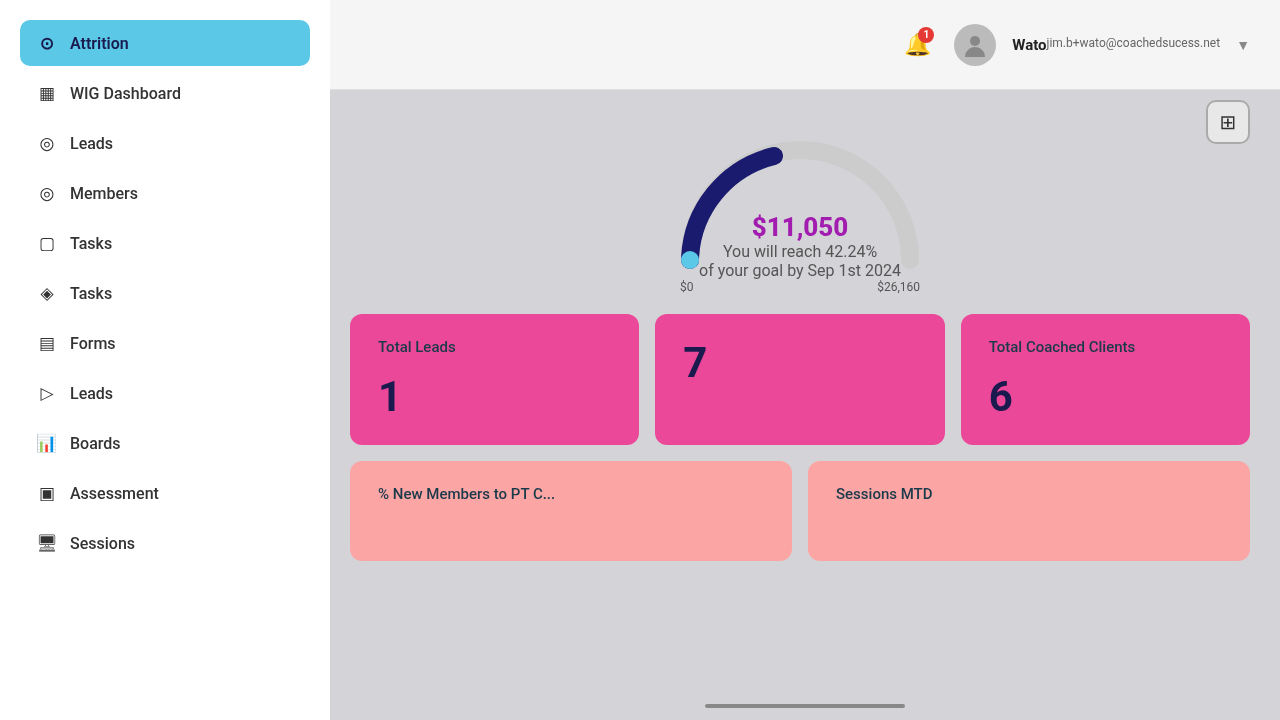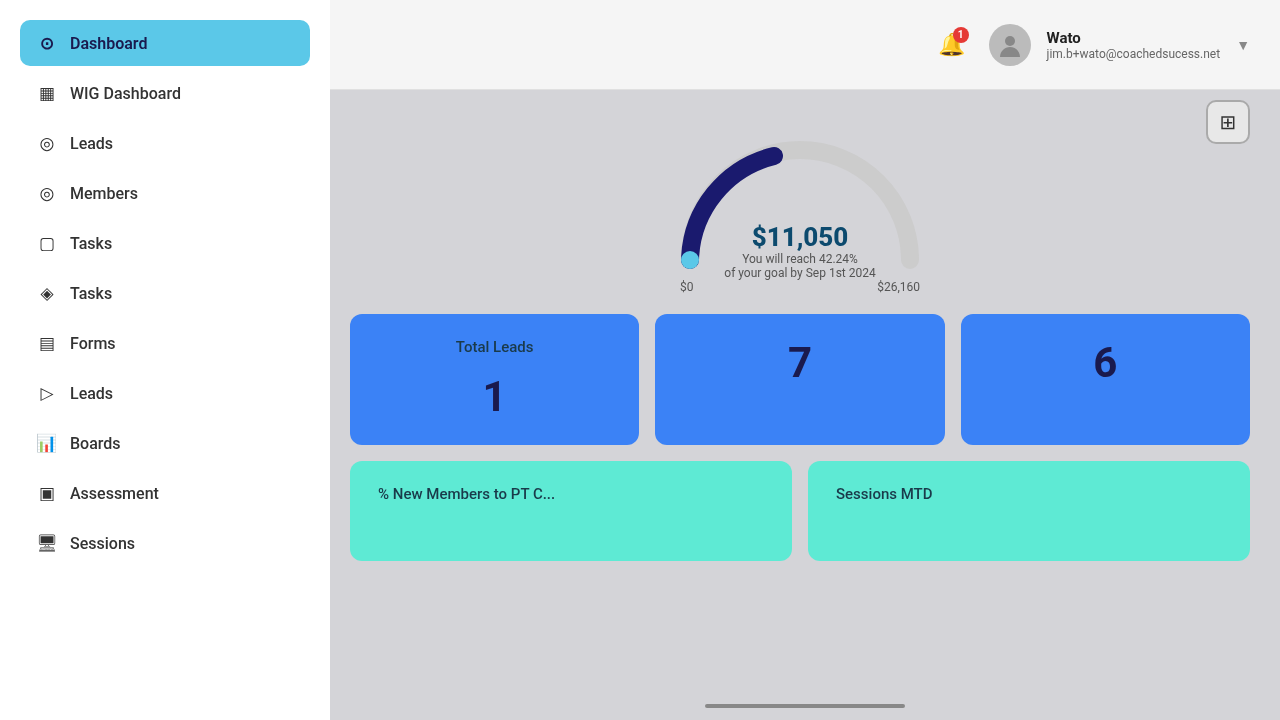--- a/index.html
+++ b/index.html
@@ -104,21 +104,21 @@
       background: #bbb;
       display: flex;
       align-items: center;
       justify-content: center;
       color: #fff;
       font-size: 18px;
     }
 
     .user-info {
       display: flex;
-      flex-direction: column;
+      flex-direction: row;
     }
 
     .user-name {
       font-weight: 700;
       font-size: 15px;
       color: #222;
     }
 
     .user-email {
       font-size: 12px;
@@ -191,25 +191,25 @@
       position: absolute;
       bottom: 10px;
       left: 50%;
       transform: translateX(-50%);
       white-space: nowrap;
     }
 
     .gauge-amount {
       font-size: 26px;
       font-weight: 800;
-      color: #0c4a6e;
+      color: #a21caf;
     }
 
     .gauge-subtitle {
-      font-size: 12px;
+      font-size: 16px;
       color: #555;
       text-align: center;
     }
 
     .gauge-labels {
       display: flex;
       justify-content: space-between;
       width: 260px;
       margin-top: -10px;
       padding: 0 10px;
@@ -222,25 +222,24 @@
 
     
     .stats-row {
       display: flex;
       gap: 16px;
       margin-bottom: 16px;
     }
 
     .stat-card {
       flex: 1;
-      background: #3b82f6;
+      background: #ec4899;
       border-radius: 12px;
       padding: 24px 28px;
       color: #1a1a4e;
-      text-align: center;
     }
 
     .stat-card-title {
       font-size: 15px;
       font-weight: 500;
       margin-bottom: 16px;
       color: #1a3a4a;
     }
 
     .stat-card-value {
@@ -250,21 +249,21 @@
     }
 
     
     .bottom-row {
       display: flex;
       gap: 16px;
     }
 
     .bottom-card {
       flex: 1;
-      background: #5eead4;
+      background: #fca5a5;
       border-radius: 12px;
       padding: 24px 28px;
       min-height: 100px;
       color: #1a1a4e;
     }
 
     .bottom-card-title {
       font-size: 15px;
       font-weight: 500;
       color: #1a3a4a;
@@ -290,21 +289,21 @@
       border-radius: 2px;
     }
   </style>
 </head>
 <body>
 
 <div class="sidebar">
 
 <div class="sidebar-item active">
       <span class="icon">⊙</span>
-      <span>Dashboard</span>
+      <span>Attrition</span>
     </div>
     <div class="sidebar-item">
       <span class="icon">▦</span>
       <span>WIG Dashboard</span>
     </div>
     <div class="sidebar-item">
       <span class="icon">◎</span>
       <span>Leads</span>
     </div>
     <div class="sidebar-item">
@@ -395,20 +394,21 @@
 
     <div class="stats-row">
     <div class="stat-card">
           <div class="stat-card-title">Total Leads</div>
           <div class="stat-card-value">1</div>
         </div>
         <div class="stat-card">
           <div class="stat-card-value">7</div>
         </div>
         <div class="stat-card">
+          <div class="stat-card-title">Total Coached Clients</div>
           <div class="stat-card-value">6</div>
         </div>
       </div>
 
     <div class="bottom-row">
     <div class="bottom-card">
           <div class="bottom-card-title">% New Members to PT C...</div>
         </div>
         <div class="bottom-card">
           <div class="bottom-card-title">Sessions MTD</div>

